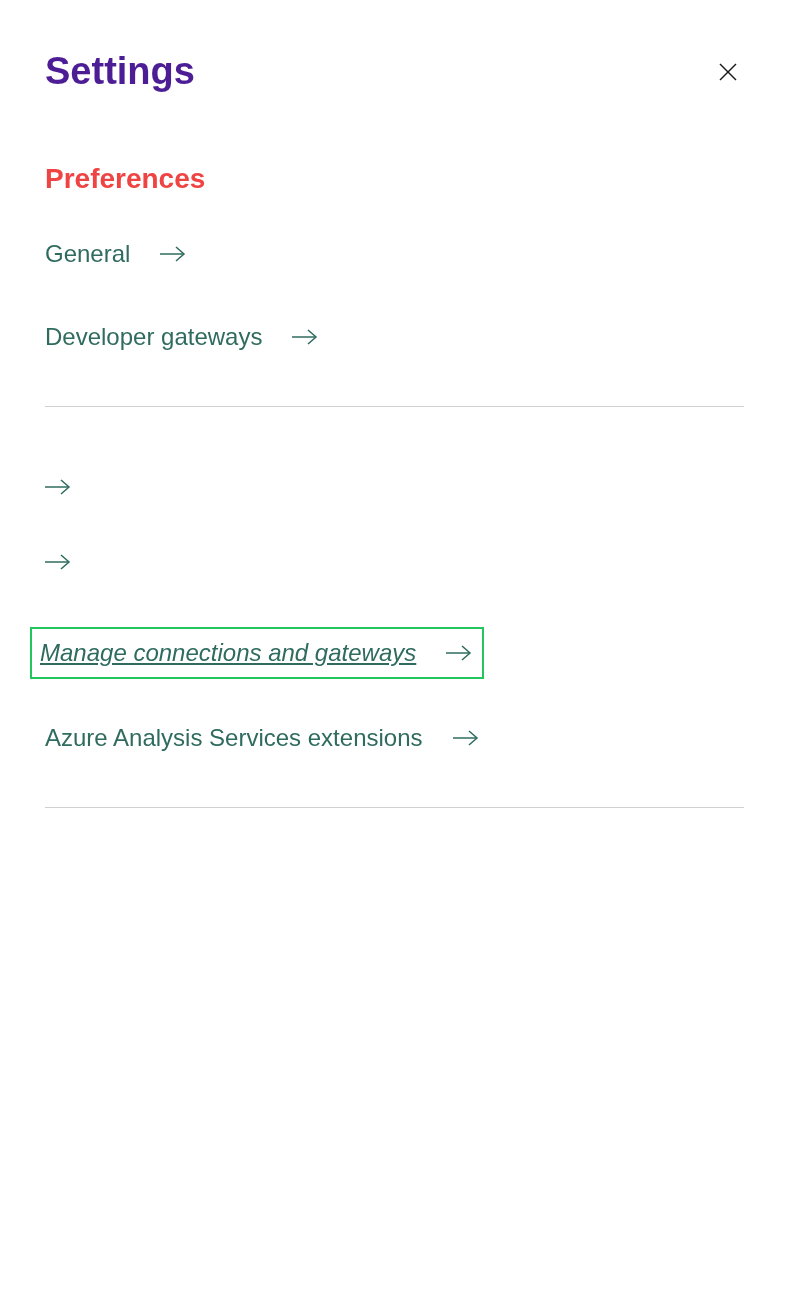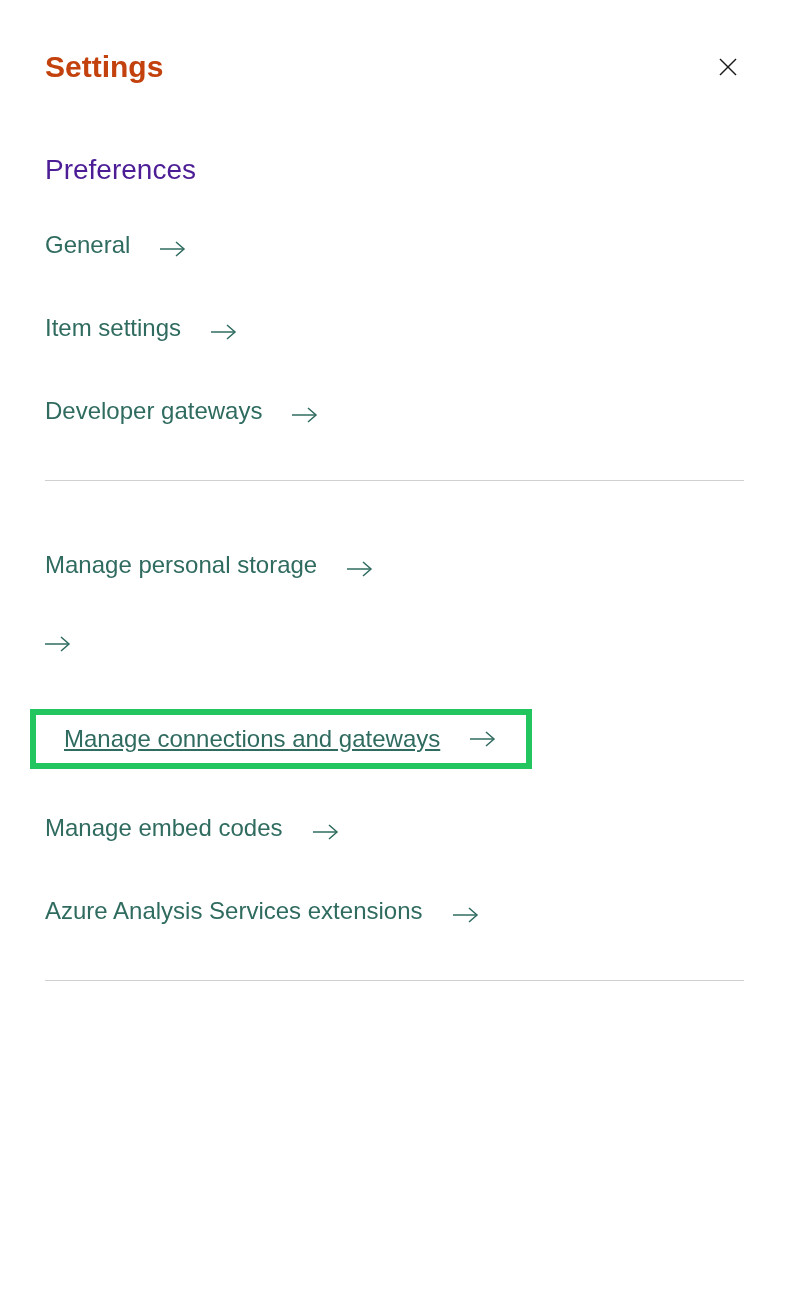--- a/index.html
+++ b/index.html
@@ -15,45 +15,45 @@
       padding: 50px 45px;
       color: #1a1a1a;
     }
     .header {
       display: flex;
       justify-content: space-between;
       align-items: center;
       margin-bottom: 70px;
     }
     .title {
-      font-size: 30px;
+      font-size: 38px;
       font-weight: 600;
-      color: #c2410c;
+      color: #4c1d95;
     }
     .close-btn {
       cursor: pointer;
       width: 32px;
       height: 32px;
       display: flex;
       align-items: center;
       justify-content: center;
       color: #1a1a1a;
     }
     .section {
       margin-bottom: 45px;
     }
     .section-title {
       font-size: 28px;
-      font-weight: 400;
-      color: #4c1d95;
+      font-weight: 700;
+      color: #ef4444;
       margin-bottom: 45px;
     }
     .link-item {
       display: flex;
-      align-items: flex-end;
+      align-items: center;
       margin-bottom: 55px;
       cursor: pointer;
     }
     .link-text {
       font-size: 24px;
       font-weight: 400;
       color: #2f6b5f;
       margin-right: 30px;
     }
     .arrow {
@@ -61,26 +61,27 @@
       display: flex;
       align-items: center;
     }
     .divider {
       border: none;
       border-top: 1px solid #d0d0d0;
       margin-top: 20px;
       margin-bottom: 70px;
     }
     .highlighted {
-      border: 6px solid #22c55e;
-      padding: 10px 28px;
+      border: 2px solid #22c55e;
+      padding: 10px 8px;
       margin-left: -15px;
       margin-bottom: 45px;
       display: inline-flex;
       align-items: center;
+      font-style: italic;
     }
     .highlighted .link-text {
       text-decoration: underline;
     }
   </style>
 </head>
 <body>
 
 <div class="header">
   <h1 class="title">Settings</h1>
@@ -99,47 +100,37 @@
     <span class="link-text">General</span>
     <span class="arrow">
       <svg width="28" height="20" viewBox="0 0 28 20" fill="none" stroke="currentColor" stroke-width="1.5">
         <line x1="0" y1="10" x2="24" y2="10"></line>
         <polyline points="16,3 24,10 16,17"></polyline>
       </svg>
     </span>
   </div>
 
 
-  <div class="link-item">
-    <span class="link-text">Item settings</span>
-    <span class="arrow">
-      <svg width="28" height="20" viewBox="0 0 28 20" fill="none" stroke="currentColor" stroke-width="1.5">
-        <line x1="0" y1="10" x2="24" y2="10"></line>
-        <polyline points="16,3 24,10 16,17"></polyline>
-      </svg>
-    </span>
-  </div>
 
   <div class="link-item">
     <span class="link-text">Developer gateways</span>
     <span class="arrow">
       <svg width="28" height="20" viewBox="0 0 28 20" fill="none" stroke="currentColor" stroke-width="1.5">
         <line x1="0" y1="10" x2="24" y2="10"></line>
         <polyline points="16,3 24,10 16,17"></polyline>
       </svg>
     </span>
   </div>
 </div>
 
 <hr class="divider">
 
 <div class="section">
 
   <div class="link-item">
-    <span class="link-text">Manage personal storage</span>
     <span class="arrow">
       <svg width="28" height="20" viewBox="0 0 28 20" fill="none" stroke="currentColor" stroke-width="1.5">
         <line x1="0" y1="10" x2="24" y2="10"></line>
         <polyline points="16,3 24,10 16,17"></polyline>
       </svg>
     </span>
   </div>
 
   <div class="link-item">
     <span class="arrow">
@@ -153,29 +144,20 @@
   <div class="highlighted">
     <span class="link-text">Manage connections and gateways</span>
     <span class="arrow">
       <svg width="28" height="20" viewBox="0 0 28 20" fill="none" stroke="currentColor" stroke-width="1.5">
         <line x1="0" y1="10" x2="24" y2="10"></line>
         <polyline points="16,3 24,10 16,17"></polyline>
       </svg>
     </span>
   </div>
 
-  <div class="link-item">
-    <span class="link-text">Manage embed codes</span>
-    <span class="arrow">
-      <svg width="28" height="20" viewBox="0 0 28 20" fill="none" stroke="currentColor" stroke-width="1.5">
-        <line x1="0" y1="10" x2="24" y2="10"></line>
-        <polyline points="16,3 24,10 16,17"></polyline>
-      </svg>
-    </span>
-  </div>
 
   <div class="link-item">
     <span class="link-text">Azure Analysis Services extensions</span>
     <span class="arrow">
       <svg width="28" height="20" viewBox="0 0 28 20" fill="none" stroke="currentColor" stroke-width="1.5">
         <line x1="0" y1="10" x2="24" y2="10"></line>
         <polyline points="16,3 24,10 16,17"></polyline>
       </svg>
     </span>
   </div>

